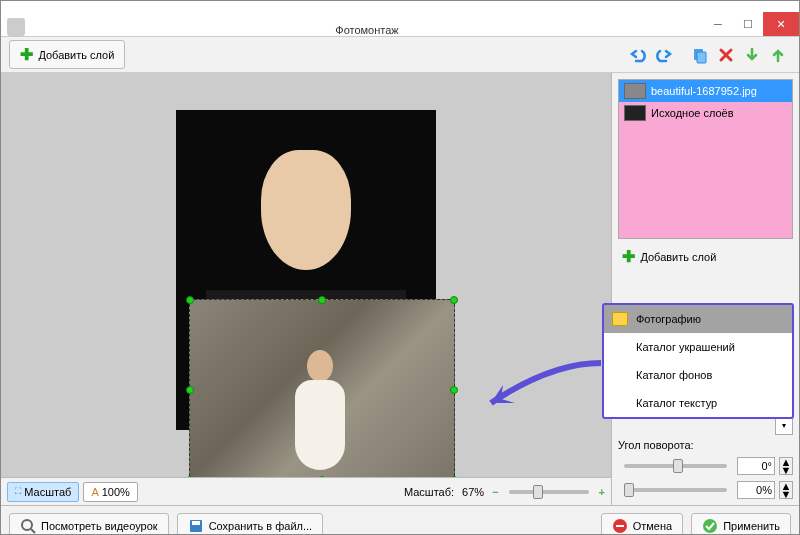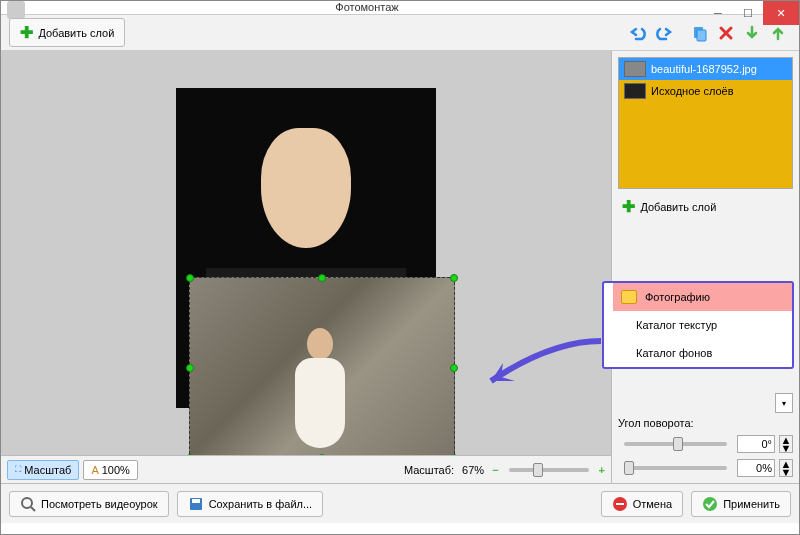--- a/index.html
+++ b/index.html
@@ -1,17 +1,17 @@
 <!DOCTYPE html>
 <html><head>
 <meta charset="utf-8">
 <style>
 *{box-sizing:border-box;margin:0;padding:0;font-family:Tahoma,Arial,sans-serif;font-size:11px;}
 body{background:#fff;width:800px;height:535px;overflow:hidden;border:1px solid #888;}
-.titlebar{height:14px;background:#fff;display:flex;align-items:flex-start;border-bottom:1px solid #ccc;}
+.titlebar{height:36px;background:#fff;display:flex;align-items:flex-end;border-bottom:1px solid #ccc;}
 .titlebar .app-icon{width:18px;height:18px;margin:0 6px;background:#ccc;border-radius:3px;}
 .titlebar .title{flex:1;text-align:center;color:#333;}
 .titlebar .win-btns{display:flex;}
 .win-btn{width:30px;height:24px;display:flex;align-items:center;justify-content:center;color:#555;}
 .win-btn.close{background:#e04343;color:#fff;width:36px;}
 .topbar{height:36px;background:#f2f2f2;display:flex;align-items:center;padding:0 8px;border-bottom:1px solid #ccc;}
 .btn{display:flex;align-items:center;gap:5px;padding:4px 10px;background:#f8f8f8;border:1px solid #bbb;border-radius:3px;cursor:pointer;}
 .spacer{flex:1;}
 .icon-btn{width:24px;height:24px;display:flex;align-items:center;justify-content:center;margin:0 1px;cursor:pointer;border-radius:3px;}
 .main{display:flex;height:432px;}
@@ -30,28 +30,28 @@
 .h-tl{top:-4px;left:-4px;}.h-tm{top:-4px;left:calc(50% - 4px);}.h-tr{top:-4px;right:-4px;}
 .h-ml{top:calc(50% - 4px);left:-4px;}.h-mr{top:calc(50% - 4px);right:-4px;}
 .h-bl{bottom:-4px;left:-4px;}.h-bm{bottom:-4px;left:calc(50% - 4px);}.h-br{bottom:-4px;right:-4px;}
 .arrow-svg{position:absolute;left:460px;top:280px;z-index:5;}
 .statusbar{height:28px;background:#f2f2f2;border-top:1px solid #bbb;display:flex;align-items:center;padding:0 6px;gap:4px;}
 .zoom-btn{padding:3px 7px;border:1px solid #aaa;border-radius:2px;background:#fff;display:flex;align-items:center;gap:3px;}
 .zoom-btn.active{background:#cfe6ff;border-color:#7fb8ef;}
 .slider-track{width:80px;height:4px;background:#bbb;border-radius:2px;position:relative;margin:0 6px;}
 .slider-thumb{position:absolute;width:10px;height:14px;background:#e0e0e0;border:1px solid #888;border-radius:2px;top:-5px;}
 .sidepanel{width:188px;background:#f2f2f2;border-left:1px solid #bbb;padding:6px;display:flex;flex-direction:column;gap:4px;}
-.layers-list{border:1px solid #aaa;background:#eab308;height:132px;overflow:auto;}
+.layers-list{border:1px solid #aaa;background:#f9a8d4;height:160px;overflow:auto;}
 .layer-item{display:flex;align-items:center;padding:3px 5px;gap:5px;}
 .layer-item.selected{background:#3399ff;color:#fff;}
 .layer-thumb{width:22px;height:16px;background:#888;border:1px solid #666;}
 .add-layer-panel{display:flex;align-items:center;gap:5px;padding:4px;position:relative;}
 .menu-popup{position:absolute;left:-10px;top:230px;width:192px;background:#fff;border:2px solid #5b4fd8;border-radius:3px;z-index:10;}
 .menu-item{display:flex;align-items:center;gap:8px;padding:7px 8px;cursor:pointer;}
-.menu-item.hl{background:#fca5a5;margin-left:9px;}
+.menu-item.hl{background:#a3a3a3;}
 .menu-icon{width:16px;height:14px;background:#ffd24d;border:1px solid #cc9900;border-radius:2px;flex-shrink:0;}
 .menu-icon.blank{background:transparent;border:none;}
 .menu-icon.thumb{background:#333;}
 .prop-row{display:flex;align-items:center;gap:4px;margin-top:2px;}
 .prop-row .slider-track{flex:1;width:auto;}
 .num-box{width:38px;padding:2px;border:1px solid #aaa;background:#fff;text-align:right;}
 .spinner{width:14px;height:18px;border:1px solid #aaa;background:#f0f0f0;display:flex;flex-direction:column;font-size:7px;}
 .spinner div{flex:1;text-align:center;line-height:8px;}
 .footer{height:40px;background:#f2f2f2;border-top:1px solid #bbb;display:flex;align-items:center;padding:0 8px;gap:8px;}
 .plus-icon{color:#1fa81f;font-size:16px;font-weight:bold;}
@@ -175,25 +175,29 @@
       <span>Добавить слой</span>
     </div>
 
     <div class="menu-popup">
       <div class="menu-item hl">
         <div class="menu-icon"></div>
         <span>Фотографию</span>
       </div>
       <div class="menu-item">
         <div class="menu-icon blank"></div>
-        <span>Каталог текстур</span>
+        <span>Каталог украшений</span>
       </div>
       <div class="menu-item">
         <div class="menu-icon blank"></div>
         <span>Каталог фонов</span>
+      </div>
+      <div class="menu-item">
+        <div class="menu-icon blank"></div>
+        <span>Каталог текстур</span>
       </div>
     </div>
 
     <div style="flex:1"></div>
     <div class="combo" style="align-self:flex-end;">▾</div>
     <div>Угол поворота:</div>
     <div class="prop-row">
       <div class="slider-track">
           <div class="slider-thumb" style="left:48%"></div>
         </div>

